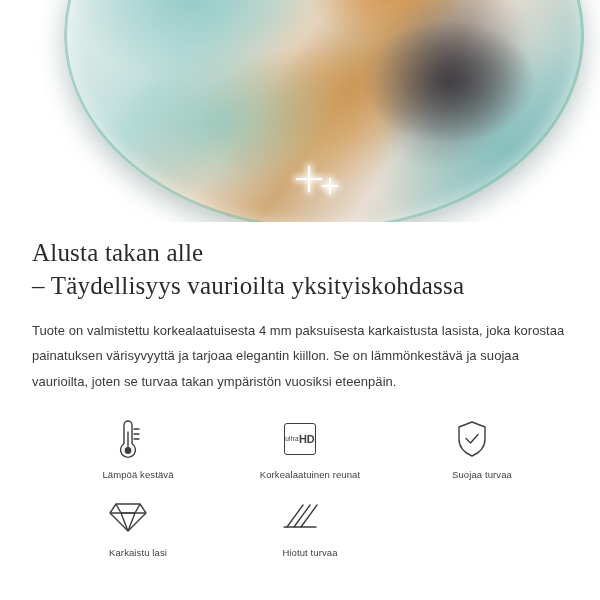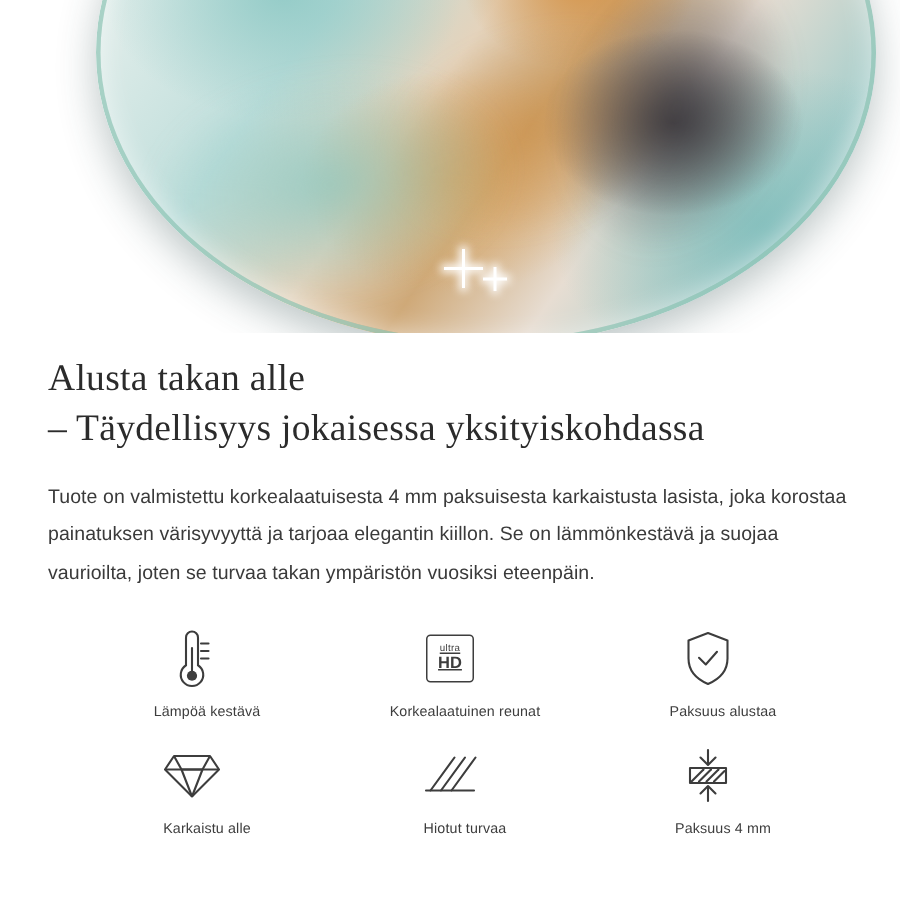--- a/index.html
+++ b/index.html
@@ -165,25 +165,24 @@
     text-align: center;
     letter-spacing: 0.1px;
     margin-left: 20px;
   }
   .ultrahd-box {
     width: 30px;
     height: 30px;
     border: 1.4px solid #3d3d3d;
     border-radius: 3px;
     display: flex;
-    flex-direction: column;
+    flex-direction: row;
     align-items: center;
     justify-content: center;
     line-height: 1;
-    text-decoration: underline;
   }
   .ultrahd-box .u-small {
     font-size: 6.5px;
     letter-spacing: 0.2px;
   }
   .ultrahd-box .u-big {
     font-size: 11px;
     font-weight: bold;
     margin-top: 1px;
   }
@@ -201,21 +200,21 @@
       <div class="rim"></div>
     </div>
     <div class="hero-sparkle sparkle-1"></div>
     <div class="hero-sparkle sparkle-2"></div>
   </div>
 
   <div class="content">
 
     <h1 class="headline">
       <span>Alusta takan alle</span>
-      <span class="line2">– Täydellisyys jokaisessa yksityiskohdassa</span>
+      <span class="line2">– Täydellisyys vaurioilta yksityiskohdassa</span>
     </h1>
 
     <p class="body-copy">Tuote on valmistettu korkealaatuisesta 4 mm paksuisesta karkaistusta lasista, joka korostaa painatuksen värisyvyyttä ja tarjoaa elegantin kiillon. Se on lämmönkestävä ja suojaa vaurioilta, joten se turvaa takan ympäristön vuosiksi eteenpäin.</p>
 
     <div class="features">
 
       <div class="feature">
         <div class="feature-icon">
           <svg width="34" height="42" viewBox="0 0 34 42" fill="none" stroke="#3d3d3d" stroke-width="1.4" stroke-linecap="round">
             <path d="M13 7a4 4 0 0 1 8 0v18.5a7.5 7.5 0 1 1-8 0V7z"></path>
@@ -239,60 +238,44 @@
         <div class="feature-label">Korkealaatuinen reunat</div>
       </div>
 
       <div class="feature">
         <div class="feature-icon">
           <svg width="34" height="40" viewBox="0 0 34 40" fill="none" stroke="#3d3d3d" stroke-width="1.4" stroke-linejoin="round" stroke-linecap="round">
             <path d="M17 3 L30 8 V20 C30 28.5 24 34 17 37 C10 34 4 28.5 4 20 V8 Z"></path>
             <polyline points="11,19.5 15.5,24 23,15.5"></polyline>
           </svg>
         </div>
-        <div class="feature-label">Paksuus alustaa</div>
+        <div class="feature-label">Suojaa turvaa</div>
       </div>
 
       <div class="feature">
         <div class="feature-icon">
           <svg width="40" height="34" viewBox="0 0 40 34" fill="none" stroke="#3d3d3d" stroke-width="1.4" stroke-linejoin="round">
             <path d="M8 4 H32 L38 13 L20 31 L2 13 Z"></path>
             <path d="M2 13 H38"></path>
             <path d="M8 4 L13 13 L20 31"></path>
             <path d="M32 4 L27 13 L20 31"></path>
             <path d="M13 13 H27"></path>
           </svg>
         </div>
-        <div class="feature-label">Karkaistu alle</div>
+        <div class="feature-label">Karkaistu lasi</div>
       </div>
 
       <div class="feature">
         <div class="feature-icon">
           <svg width="38" height="32" viewBox="0 0 38 32" fill="none" stroke="#3d3d3d" stroke-width="1.4" stroke-linecap="round">
             <path d="M6 26 L22 4"></path>
             <path d="M13 26 L29 4"></path>
             <path d="M20 26 L36 4"></path>
             <path d="M3 26 H35"></path>
           </svg>
         </div>
         <div class="feature-label">Hiotut turvaa</div>
       </div>
 
-      <div class="feature">
-        <div class="feature-icon">
-          <svg width="36" height="40" viewBox="0 0 36 40" fill="none" stroke="#3d3d3d" stroke-width="1.4" stroke-linecap="round" stroke-linejoin="round">
-            <line x1="18" y1="3" x2="18" y2="12"></line>
-            <polyline points="13,8 18,13 23,8"></polyline>
-            <rect x="6" y="15" width="24" height="10"></rect>
-            <line x1="7" y1="24" x2="15" y2="16"></line>
-            <line x1="12" y1="24" x2="20" y2="16"></line>
-            <line x1="17" y1="24" x2="25" y2="16"></line>
-            <line x1="22" y1="24" x2="29" y2="17"></line>
-            <line x1="18" y1="37" x2="18" y2="28"></line>
-            <polyline points="13,32 18,27 23,32"></polyline>
-          </svg>
-        </div>
-        <div class="feature-label">Paksuus 4 mm</div>
-      </div>
 
     </div>
   </div>
 </div>
 
 </body></html>

